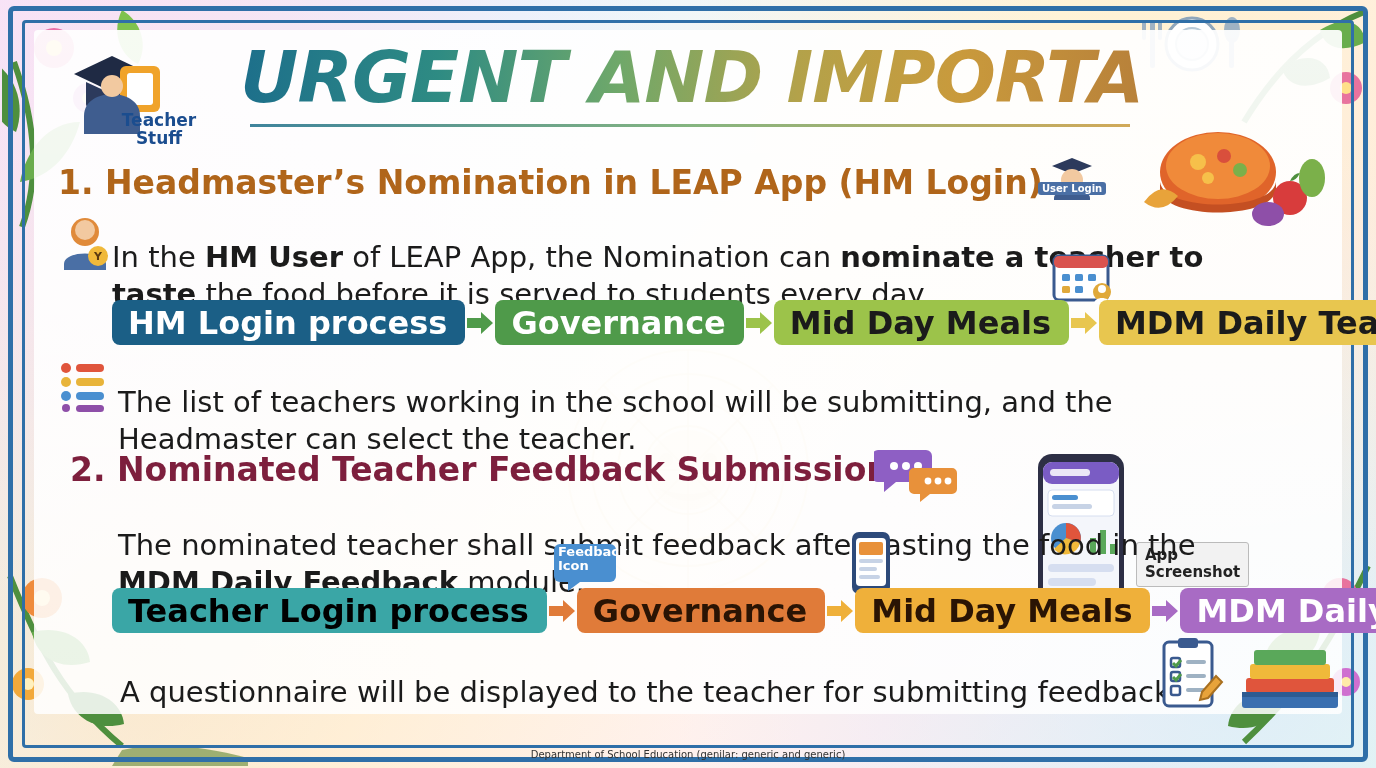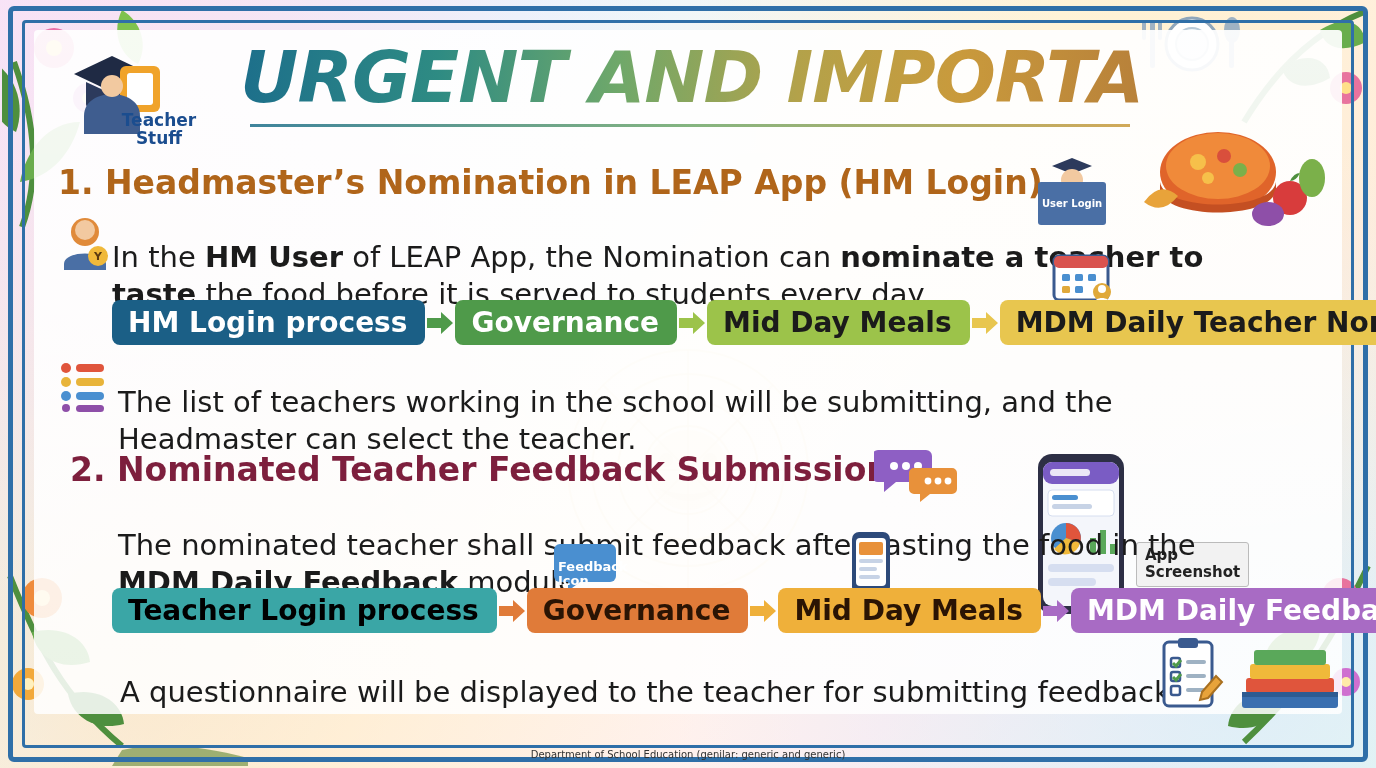--- a/index.html
+++ b/index.html
@@ -95,38 +95,38 @@
   .chips { position: absolute; display: flex; align-items: center; }
   #chips1 { left: 112px; top: 300px; }
   #chips2 { left: 112px; top: 588px; }
   .chip {
     position: relative;
     height: 45px;
     display: flex; align-items: center;
     padding: 0 18px 0 16px;
     border-radius: 8px;
     font-family: "DejaVu Sans", sans-serif;
-    font-weight: 700; font-size: 28px;
+    font-weight: 700; font-size: 32px;
     white-space: nowrap;
   }
   .arrow {
     width: 34px; height: 45px;
     display: flex; align-items: center; justify-content: center;
     font-size: 30px; font-weight: 700;
     margin: 0 -2px;
   }
   .arrow svg { display: block; }
 
   
   .ico { position: absolute; }
   .badge-label {
     position: absolute;
     font-family: "DejaVu Sans", sans-serif;
     font-size: 10px; font-weight: 700; color: #fff;
-    background: #4a6fa5; border-radius: 3px; padding: 16px 4px;
+    background: #4a6fa5; border-radius: 3px; padding: 1px 4px;
     white-space: nowrap;
   }
   .footer {
     position: absolute; left: 0; right: 0; bottom: 8px;
     text-align: center;
     font-family: "DejaVu Sans", sans-serif;
     font-size: 10px; color: #333; margin-top: 33px;
   }
 </style>
 </head>

